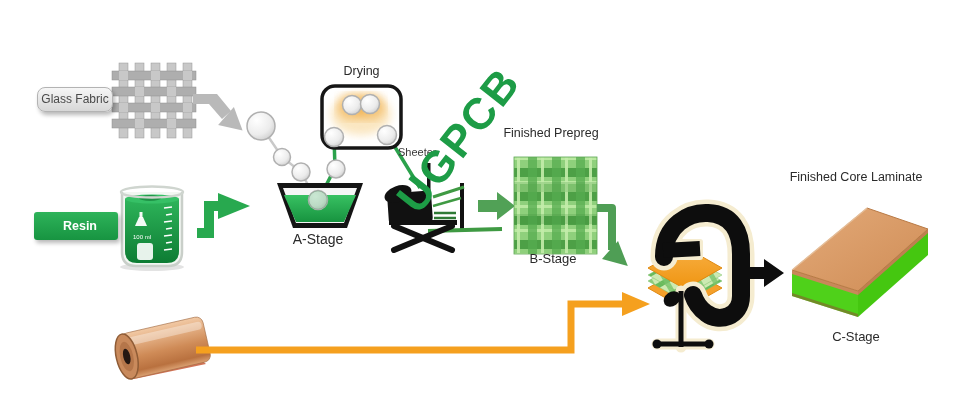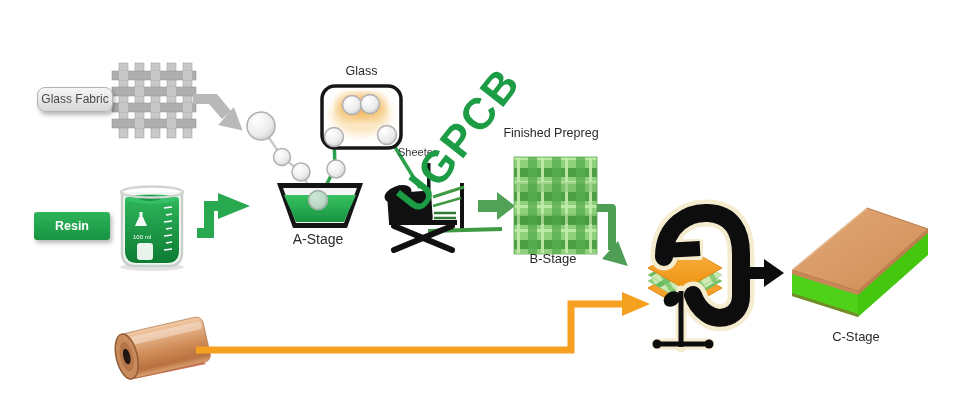--- a/index.html
+++ b/index.html
@@ -9,21 +9,21 @@
   .txt{position:absolute;z-index:2;color:#2a2a2a;}
   .heading{font-size:17px;font-weight:700;letter-spacing:.2px;}
   .small{font-size:12.5px;}
   .center{text-align:center;}
   .tag{position:absolute;z-index:2;text-align:center;border-radius:3px;
        box-shadow:2px 3px 4px rgba(0,0,0,.28);font-size:12.5px;}
   #glass-fabric-tag{left:37px;top:87px;width:74px;height:23px;line-height:23px;
        background:linear-gradient(#f6f6f6,#d7d7d7);border:1px solid #b3b3b3;
        color:#4a4a4a;border-radius:8px;font-size:12px;}
   #resin-tag{left:34px;top:212px;width:76px;height:28px;line-height:28px;
-       background:linear-gradient(#2eb35a,#179441);color:#ffffff;font-weight:600;}
+       background:linear-gradient(#2eb35a,#179441);color:#ffffff;font-weight:600;padding-left:8px;}
   #cufoil-tag{left:34px;top:337px;width:76px;height:28px;line-height:28px;
        background:linear-gradient(#f9b232,#ee9606);color:#ffffff;font-weight:600;}
   #watermark{position:absolute;left:346px;top:108px;width:225px;height:64px;z-index:3;
        display:flex;align-items:center;justify-content:center;
        transform:rotate(-52deg);font-size:44px;font-weight:800;letter-spacing:2px;
        color:#1d9c46;}
   .lbl-drying{left:322px;top:64px;width:79px;}
   .lbl-astage{left:286px;top:231px;width:64px;font-size:14px;}
   .lbl-sheeter{left:398px;top:146px;font-size:11px;color:#3a3a3a;}
   .lbl-finprepreg{left:496px;top:126px;width:110px;}
@@ -258,22 +258,23 @@
     <polygon points="858,291 928,229 928,233 858,295" fill="#bf7f50"></polygon>
     <polygon points="792,270 867,208 928,229 858,291" fill="url(#laminateTop)" stroke="#b97a45" stroke-width="1"></polygon>
     <line x1="792" y1="270" x2="867" y2="208" stroke="#f3d6b8" stroke-width="1.5" opacity="0.7"></line>
   </g>
 </svg>
 
 
 <div class="tag" id="glass-fabric-tag">Glass Fabric</div>
 <div class="tag" id="resin-tag">Resin</div>
 
-<div class="txt small center lbl-drying">Glass</div>
+<div class="txt small center lbl-drying">Drying</div>
 <div class="txt small center lbl-astage">A-Stage</div>
 <div class="txt lbl-sheeter">Sheeter</div>
 <div class="txt small center lbl-finprepreg">Finished Prepreg</div>
 <div class="txt small center lbl-bstage">B-Stage</div>
+<div class="txt small center lbl-fincore">Finished Core Laminate</div>
 <div class="txt small center lbl-cstage">C-Stage</div>
 
 <div id="watermark">UGPCB</div>
 
 </div>
 
 </body></html>

